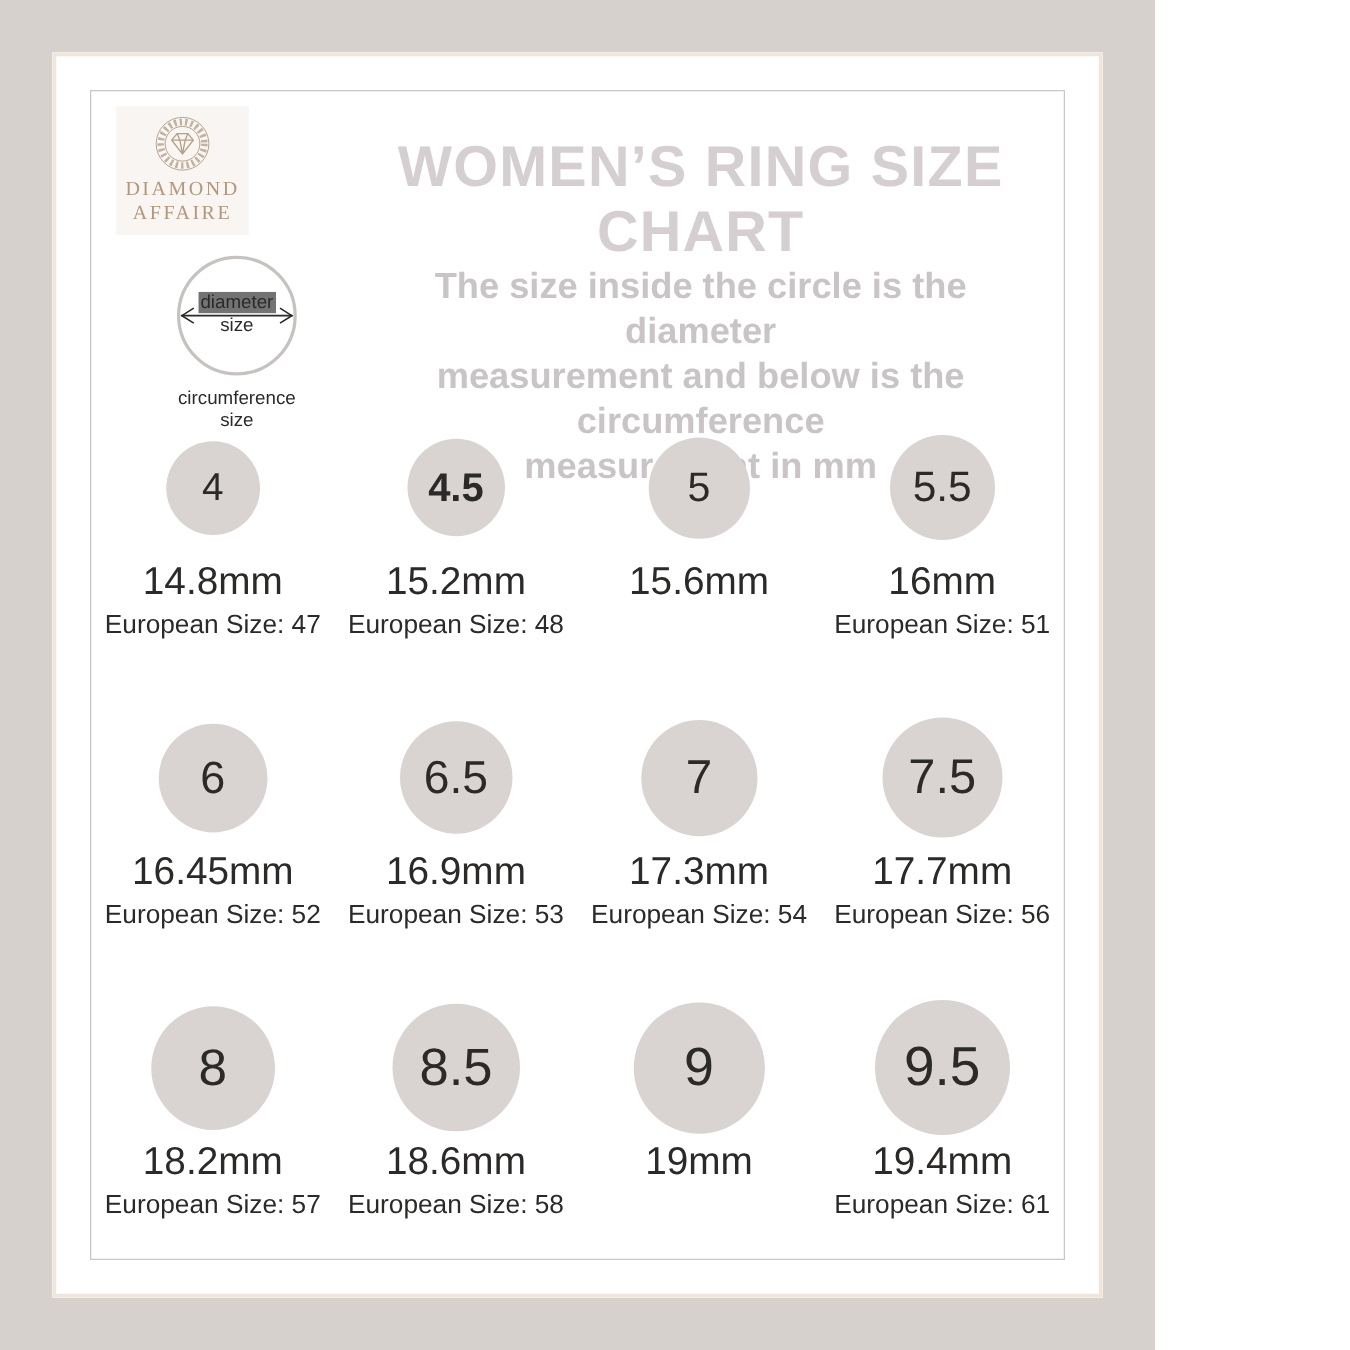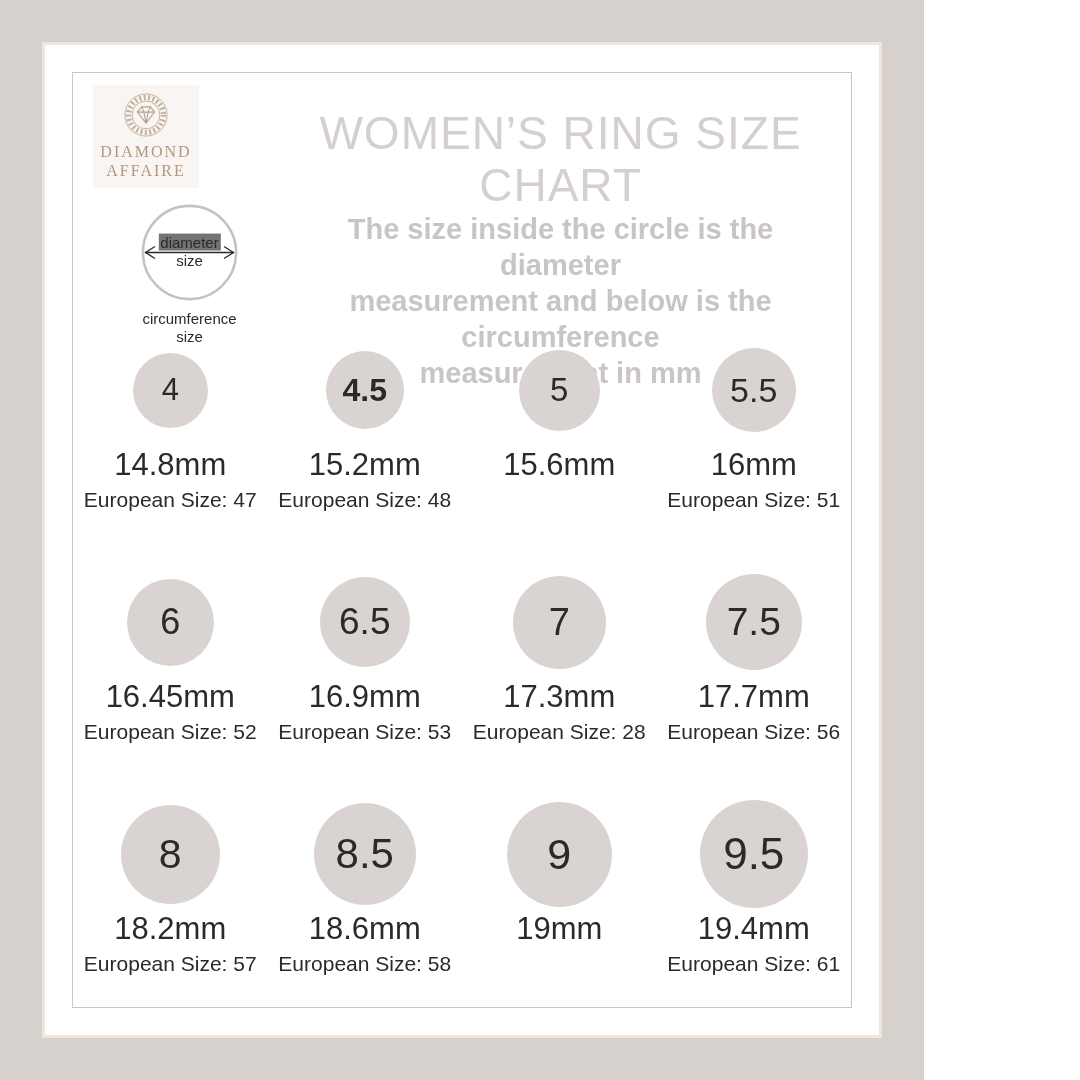--- a/index.html
+++ b/index.html
@@ -19,21 +19,21 @@
                color:var(--brand-text); line-height:19px; }
 
   .diagram { text-align:center; margin-top:16px; }
   .diag-wrap { position:relative; width:97px; height:97px; margin:0 auto; }
   .diag-label { position:absolute; left:50%; top:50%; transform:translate(-50%,-54%);
                 font-size:15px; line-height:18px; color:var(--text-dark); white-space:nowrap; }
   .diag-label .bg { background:#737373; padding:0 2px; }
   .circ-label { margin-top:9px; font-size:15px; line-height:18px; color:var(--text-dark); }
 
   .right-col { flex:1; padding:34px 36px 0 0; text-align:center; }
-  .title { font-size:46px; font-weight:400; letter-spacing:1px; color:var(--title-gray); line-height:52px; }
+  .title { font-size:46px; font-weight:700; letter-spacing:1px; color:var(--title-gray); line-height:52px; }
   .subtitle { font-size:29px; font-weight:700; color:var(--subtitle-gray); line-height:36px; }
 
   .grid { display:grid; grid-template-columns:repeat(4,1fr); row-gap:52px; }
   .cell { display:flex; flex-direction:column; align-items:center; height:180px; }
   .circle-wrap { height:110px; display:flex; align-items:center; justify-content:center; }
   .circle { border-radius:50%; background:var(--circle-fill); display:flex; align-items:center;
             justify-content:center; color:var(--text-dark); }
   .mm   { font-size:31px; line-height:38px; margin-top:1px; color:var(--text-dark); }
   .euro { font-size:21px; line-height:27px; margin-top:2px; color:var(--text-dark); }
 
@@ -147,21 +147,21 @@
             <div class="mm">16.9mm</div>
             <div class="euro">European Size: 53</div>
           </div>
           <div class="cell">
             <div class="circle-wrap">
               <div class="circle" style="height: 93px; width: 93px; font-size: 38px;">
                 <span>7</span>
               </div>
             </div>
             <div class="mm">17.3mm</div>
-            <div class="euro">European Size: 28</div>
+            <div class="euro">European Size: 54</div>
           </div>
           <div class="cell">
             <div class="circle-wrap">
               <div class="circle" style="height: 96px; width: 96px; font-size: 39px;">
                 <span>7.5</span>
               </div>
             </div>
             <div class="mm">17.7mm</div>
             <div class="euro">European Size: 56</div>
           </div>

